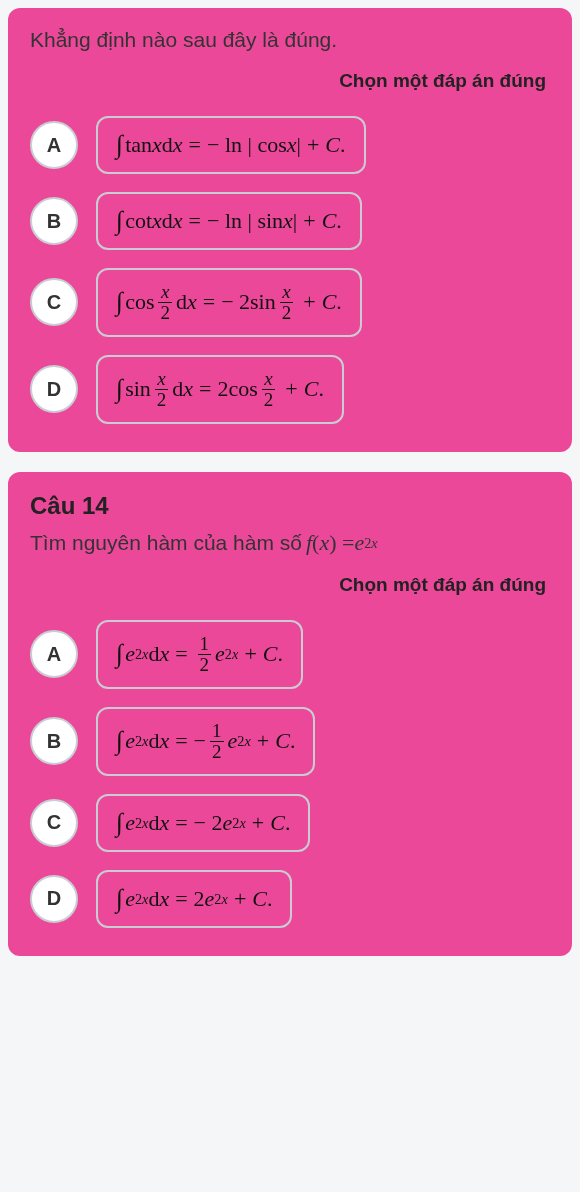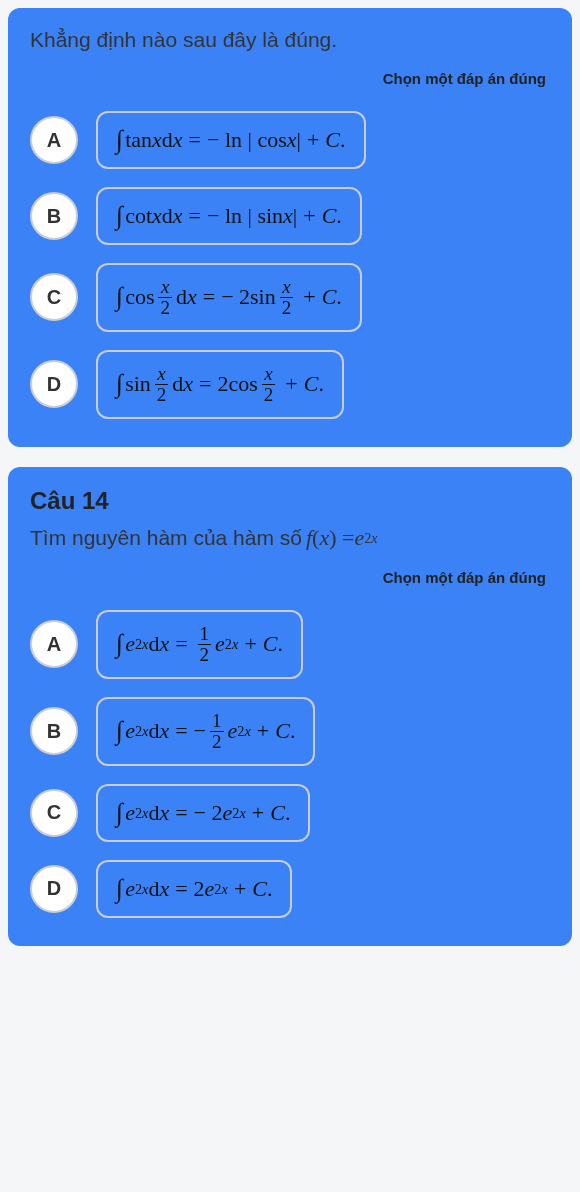--- a/index.html
+++ b/index.html
@@ -4,39 +4,39 @@
 <style>
   * { box-sizing: border-box; margin: 0; padding: 0; }
   body {
     width: 580px;
     background: #f5f6f8;
     font-family: Arial, sans-serif;
     color: #222;
     padding: 0;
   }
   .card {
-    background: #3b82f6;
+    background: #ec4899;
     border-radius: 12px;
     margin: 8px 8px 20px 8px;
     padding: 20px 22px 28px 22px;
   }
   .qtext {
     font-size: 21px;
     font-weight: 400;
     color: #333;
     margin-bottom: 18px;
   }
   .qnum {
     font-size: 24px;
     font-weight: 700;
     color: #222;
     margin-bottom: 10px;
   }
   .prompt {
-    font-size: 15px;
+    font-size: 19px;
     font-weight: 700;
     color: #222;
     text-align: right;
     margin: 18px 4px 24px 0;
   }
   .options { display: flex; flex-direction: column; gap: 18px; }
   .opt-row { display: flex; align-items: center; gap: 18px; }
   .letter {
     width: 48px; height: 48px; border-radius: 50%;
     border: 2px solid #c9ccd3;

